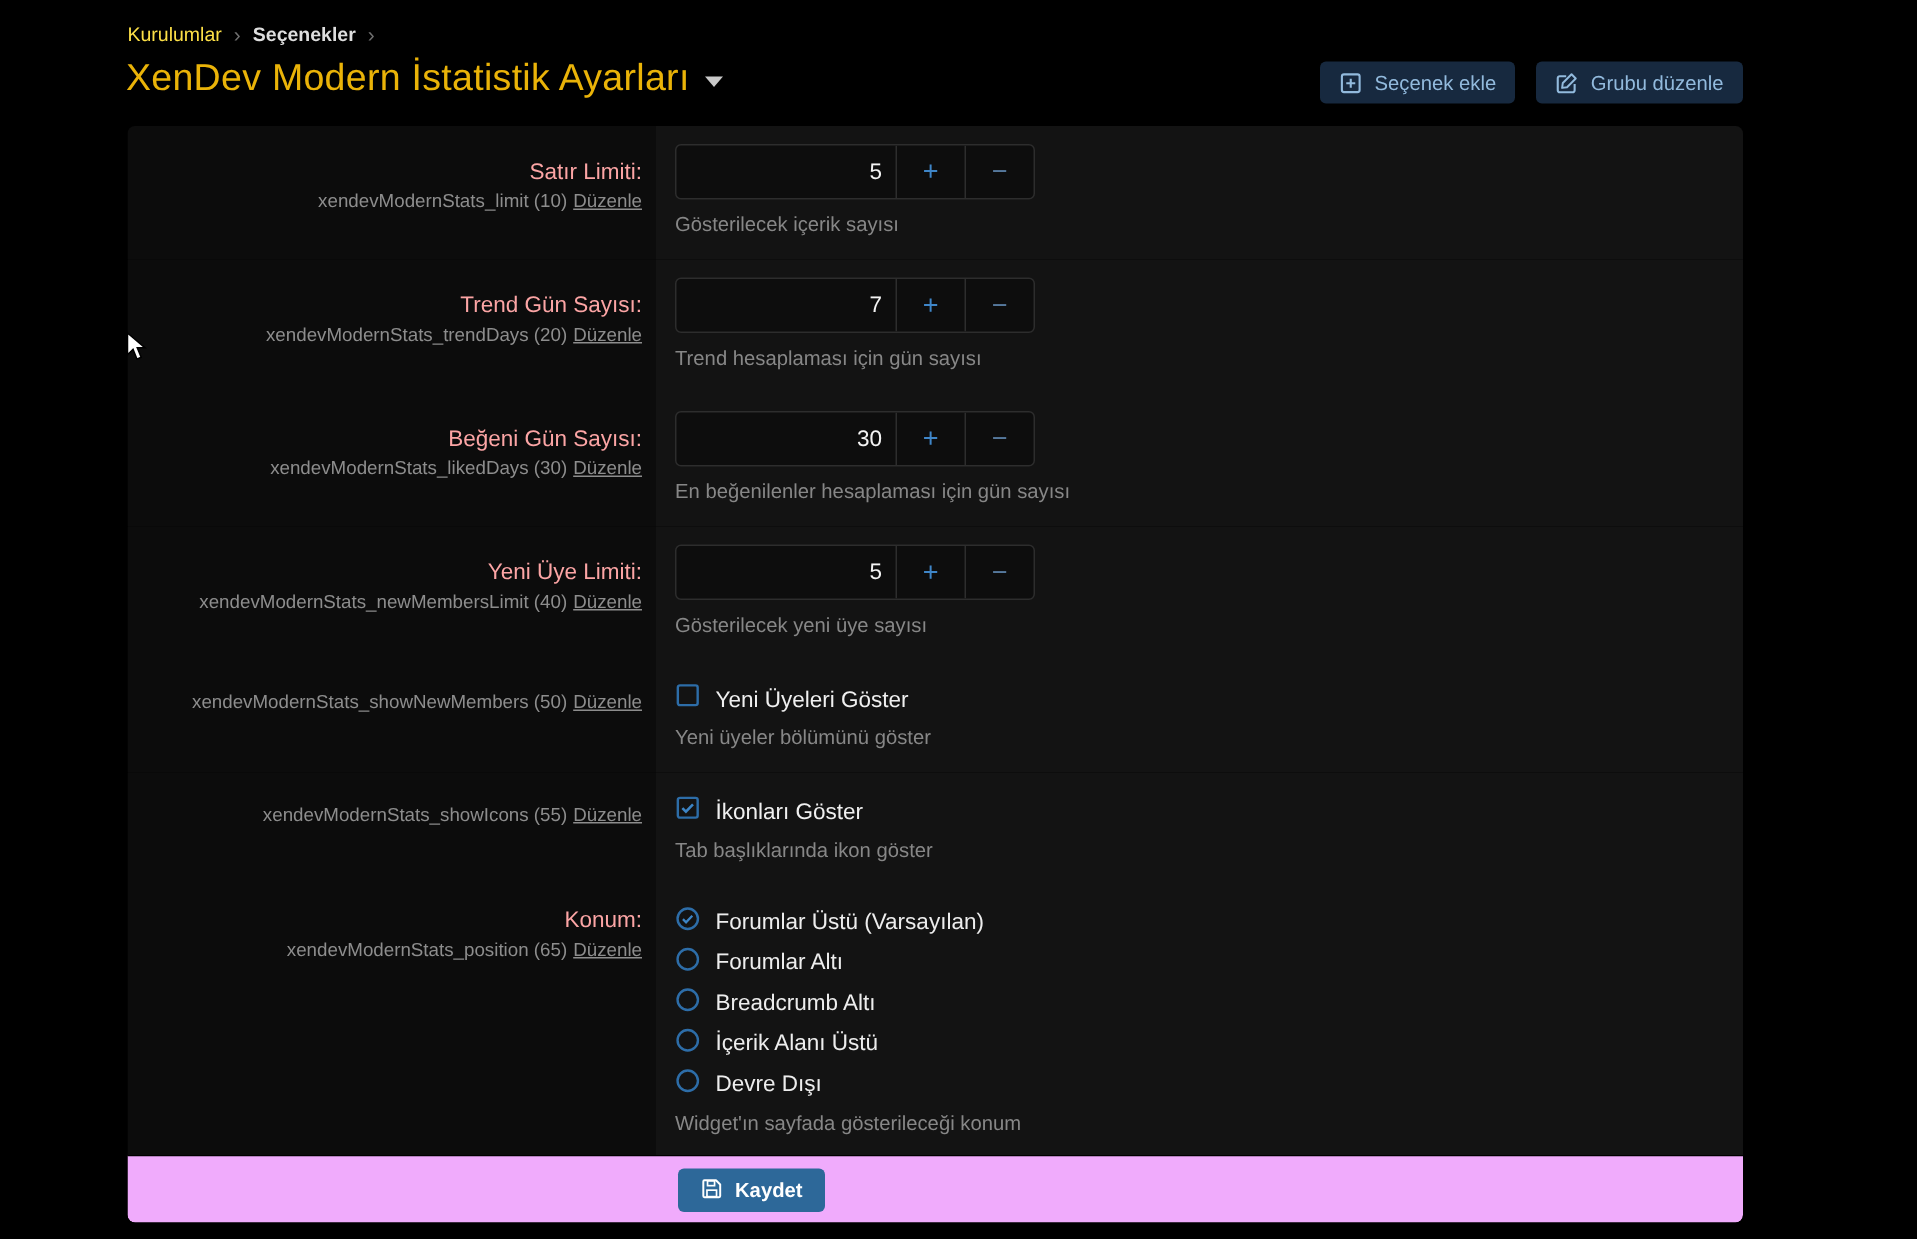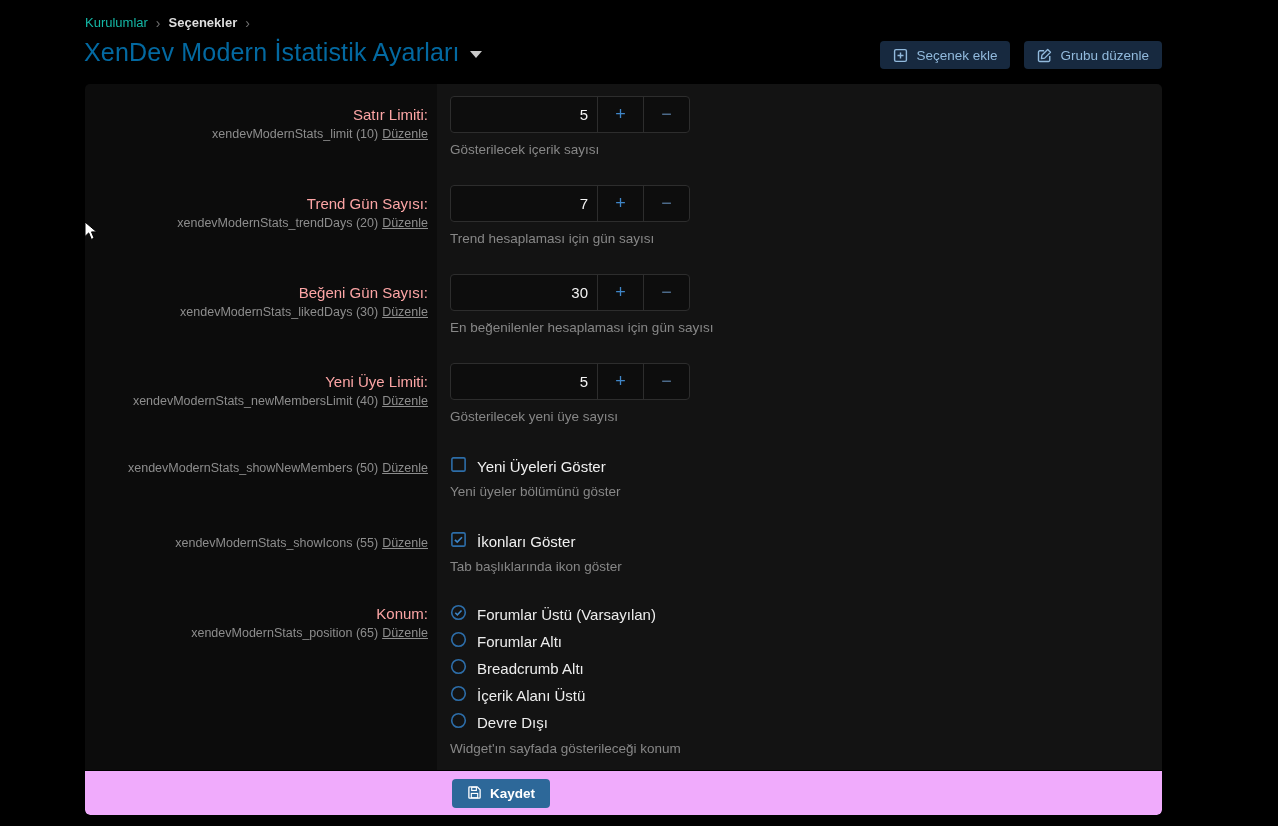--- a/index.html
+++ b/index.html
@@ -2,25 +2,25 @@
 <html><head>
 <meta charset="utf-8">
 <style>
   html,body{margin:0;padding:0;width:1278px;height:826px;background:#000;overflow:hidden;
     font-family:"Liberation Sans", sans-serif;-webkit-font-smoothing:antialiased;}
   .page{position:relative;width:1278px;height:826px;background:#000;}
 
   
   .breadcrumb{position:absolute;left:85px;top:15px;font-size:13px;color:#9a9a9a;
     display:flex;align-items:center;gap:8px;}
-  .breadcrumb .crumb{color:#14b8a6;cursor:pointer;}
+  .breadcrumb .crumb{color:#fde047;cursor:pointer;}
   .breadcrumb .crumb.current{color:#dedede;font-weight:700;}
   .breadcrumb .sep{color:#6f6f6f;font-size:14px;line-height:1;}
   .title-row{position:absolute;left:84px;top:38px;display:flex;align-items:center;gap:10px;}
-  .page-title{font-size:25px;font-weight:500;color:#0369a1;letter-spacing:.2px;margin:0;}
+  .page-title{font-size:25px;font-weight:500;color:#eab308;letter-spacing:.2px;margin:0;}
   .caret-down{width:0;height:0;border-left:6px solid transparent;border-right:6px solid transparent;
     border-top:7px solid #c9c9c9;margin-top:4px;}
   .header-buttons{position:absolute;right:116px;top:41px;display:flex;gap:14px;}
   .hbtn{display:flex;align-items:center;gap:8px;height:28px;padding:0 13px;border-radius:4px;
     background:#17293f;color:#92badd;font-size:13.5px;border:none;cursor:pointer;
     font-family:"Liberation Sans", sans-serif;}
   .hbtn svg{display:block;}
 
   
   .panel{position:absolute;left:85px;top:84px;width:1077px;height:731px;border-radius:5px;

